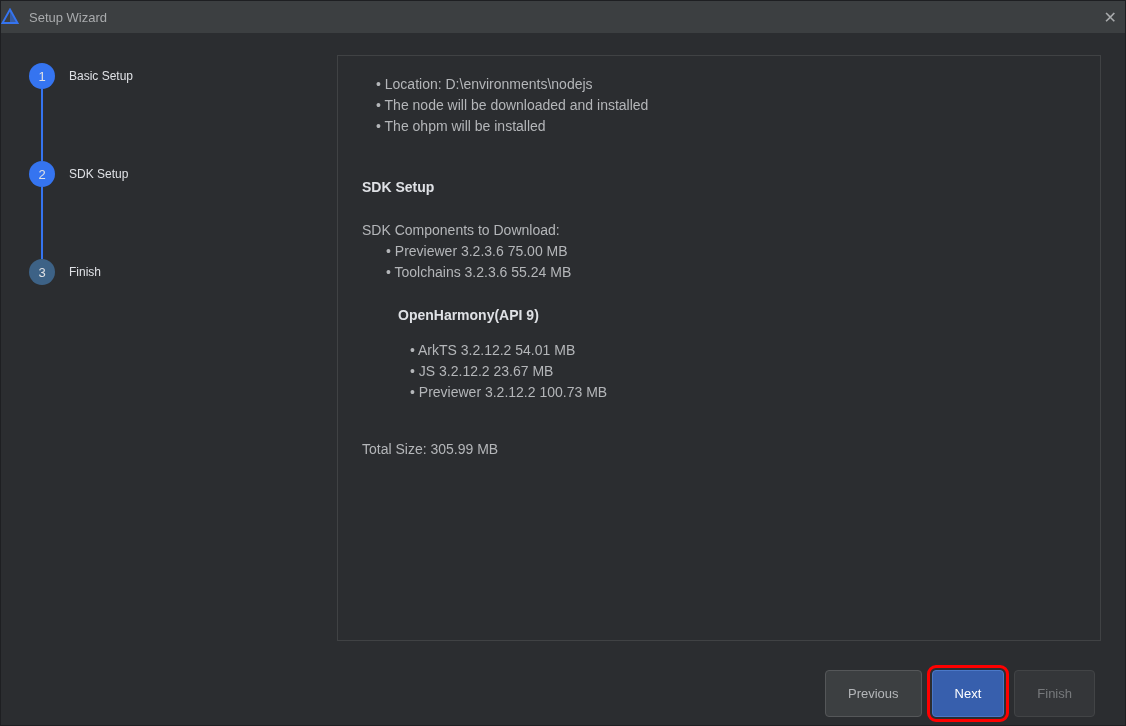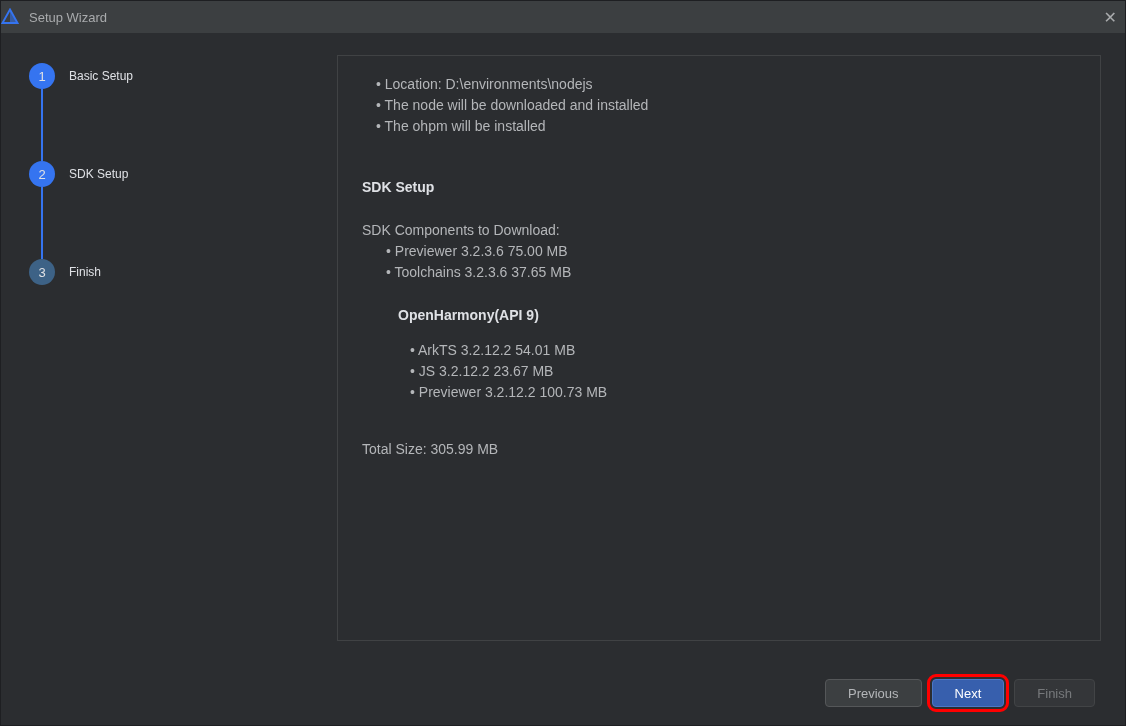--- a/index.html
+++ b/index.html
@@ -145,21 +145,21 @@
     .footer {
       height: 60px;
       display: flex;
       align-items: center;
       justify-content: flex-end;
       padding: 0 30px;
       background: #2b2d30;
       gap: 10px;
     }
     .btn {
-      height: 28px;
+      height: 47px;
       padding: 0 22px;
       border-radius: 4px;
       font-size: 13px;
       border: 1px solid #555759;
       background: #3c3f41;
       color: #b4b6b9;
       cursor: pointer;
     }
     .btn.primary {
       background: #375fad;
@@ -212,21 +212,21 @@
         <li>Location: D:\environments\nodejs</li>
         <li>The node will be downloaded and installed</li>
         <li>The ohpm will be installed</li>
       </ul>
 
       <div class="section-title">SDK Setup</div>
       <div class="plain-line">SDK Components to Download:</div>
 
       <ul class="bullet-list indent1">
         <li>Previewer  3.2.3.6  75.00 MB</li>
-        <li>Toolchains  3.2.3.6  37.65 MB</li>
+        <li>Toolchains  3.2.3.6  55.24 MB</li>
       </ul>
 
       <div class="sub-title indent">OpenHarmony(API 9)</div>
       <ul class="bullet-list indent2">
         <li>ArkTS  3.2.12.2  54.01 MB</li>
         <li>JS  3.2.12.2  23.67 MB</li>
         <li>Previewer  3.2.12.2  100.73 MB</li>
       </ul>
 
       <div class="total">Total Size: 305.99 MB</div>

